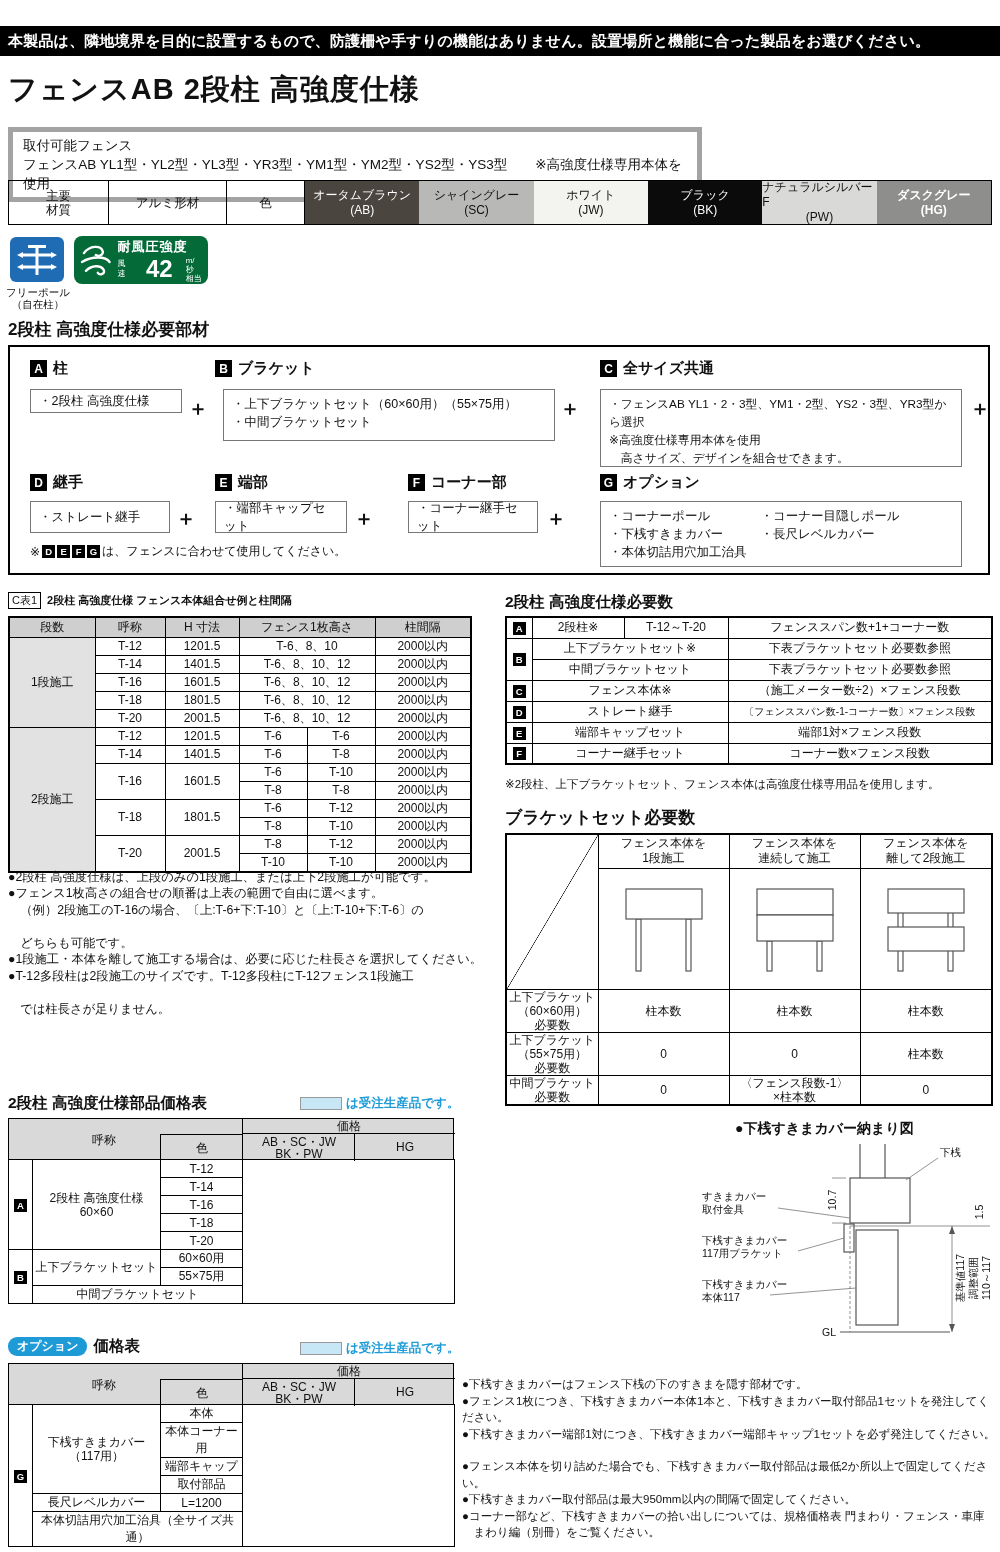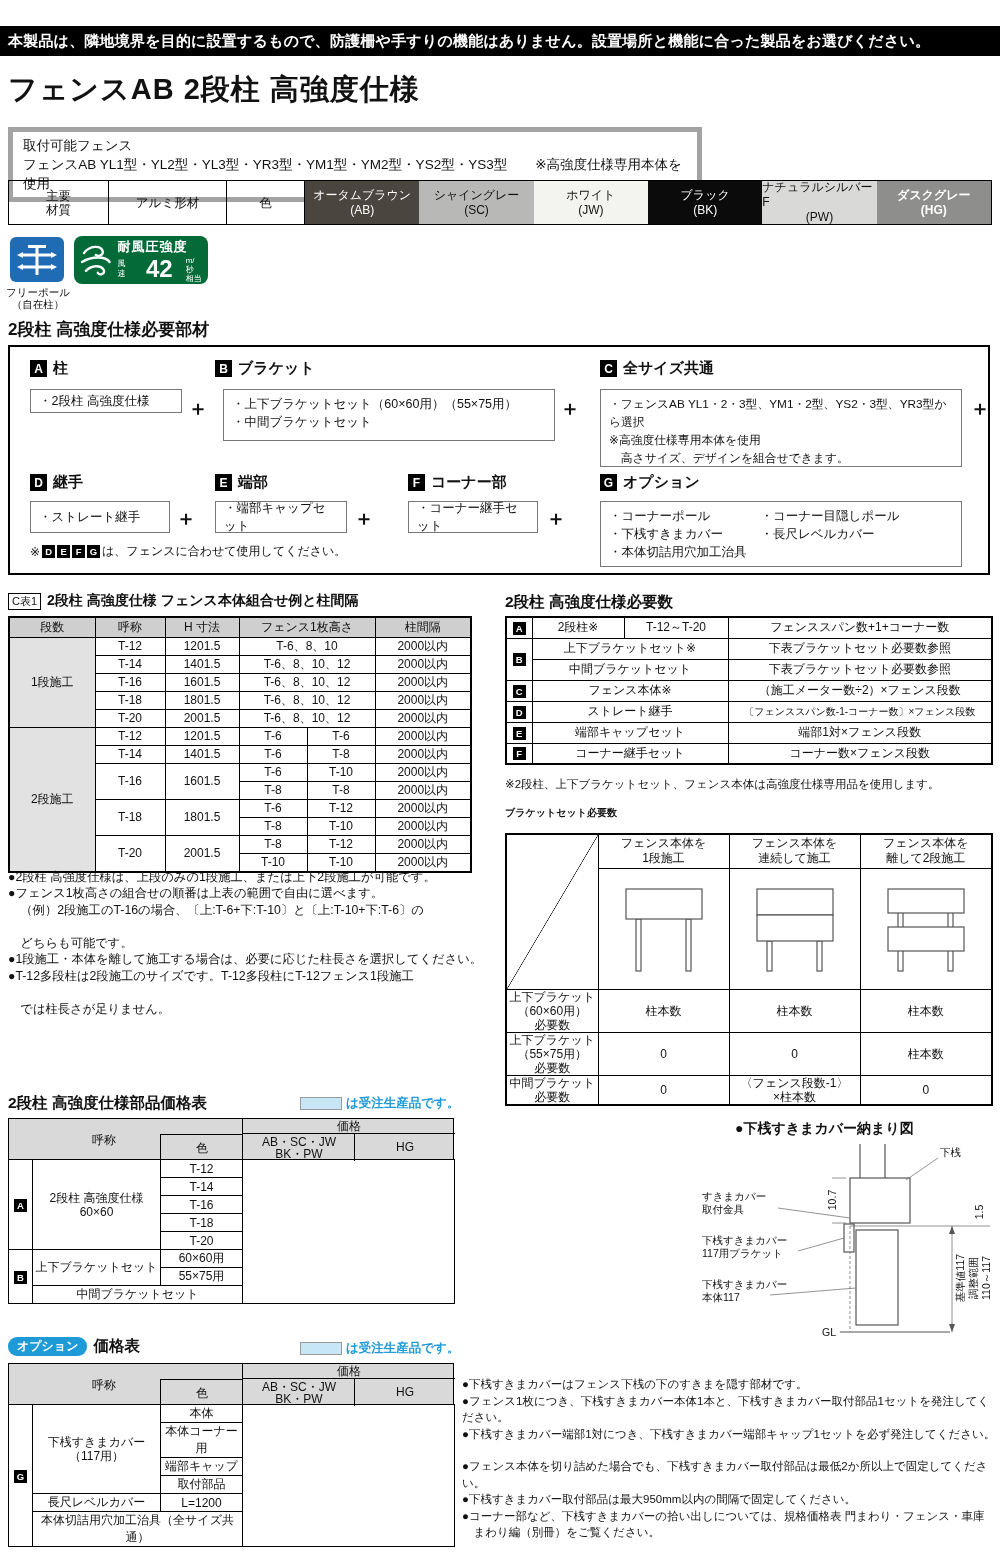--- a/index.html
+++ b/index.html
@@ -43,21 +43,21 @@
   .pb-box { position:absolute; border:1px solid #777; font-size:12.5px; line-height:18px; padding:5px 8px; }
   .pb-center { display:flex; align-items:center; }
   .plus { position:absolute; font-size:20px; font-weight:bold; }
   .g-cols { display:flex; gap:14px; }
   .pb-note { position:absolute; font-size:12px; display:flex; align-items:center; gap:2px; }
   .badge-s { display:inline-flex; width:13px; height:13px; background:#000; color:#fff; font-size:9.5px;
              font-weight:bold; align-items:center; justify-content:center; }
 
   .t1-cap { position:absolute; top:592px; left:8px; display:flex; align-items:center; gap:6px; }
   .tag-box { border:1px solid #000; font-size:11px; padding:0 3px; line-height:15px; }
-  .t1-cap b { font-size:14px;text-align:right; }
+  .t1-cap b { font-size:11px;text-align:right; }
 
   table.dt { border-collapse:collapse; position:absolute; table-layout:fixed; }
   table.dt th, table.dt td { border:1px solid #000; font-size:12px; text-align:center; overflow:hidden; }
   .t1 { top:616px; left:8px; width:462px; border:2px solid #000; }
   .t1 th { background:#cfcfcf; height:20px; font-weight:normal; }
   .t1 td { height:16px; }
   .t1 td.gcol { background:#e2e2e2; }
 
   .notes { position:absolute; font-size:12.3px; line-height:16.5px; white-space:pre-line; }
 
@@ -434,21 +434,21 @@
     <tr>
       <td><span class="badge-s">F</span></td>
       <td colspan="2">コーナー継手セット</td>
           <td>コーナー数×フェンス段数</td>
     </tr>
   </tbody>
     </table>
 
   <div class="notes" style="top:776px; left:505px; width:490px; font-size:11.5px;">※2段柱、上下ブラケットセット、フェンス本体は高強度仕様専用品を使用します。</div>
 
-  <div class="sec-title" style="top:806px; left:505px; font-size:10px;">ブラケットセット必要数</div>
+  <div class="sec-title" style="top:806px; left:505px; font-size:17px;">ブラケットセット必要数</div>
 
   <table class="dt bt">
     <colgroup>
         <col style="width:92px">
         <col style="width:131px">
         <col style="width:131px">
         <col style="width:132px">
       </colgroup>
     <tbody>
         <tr>

